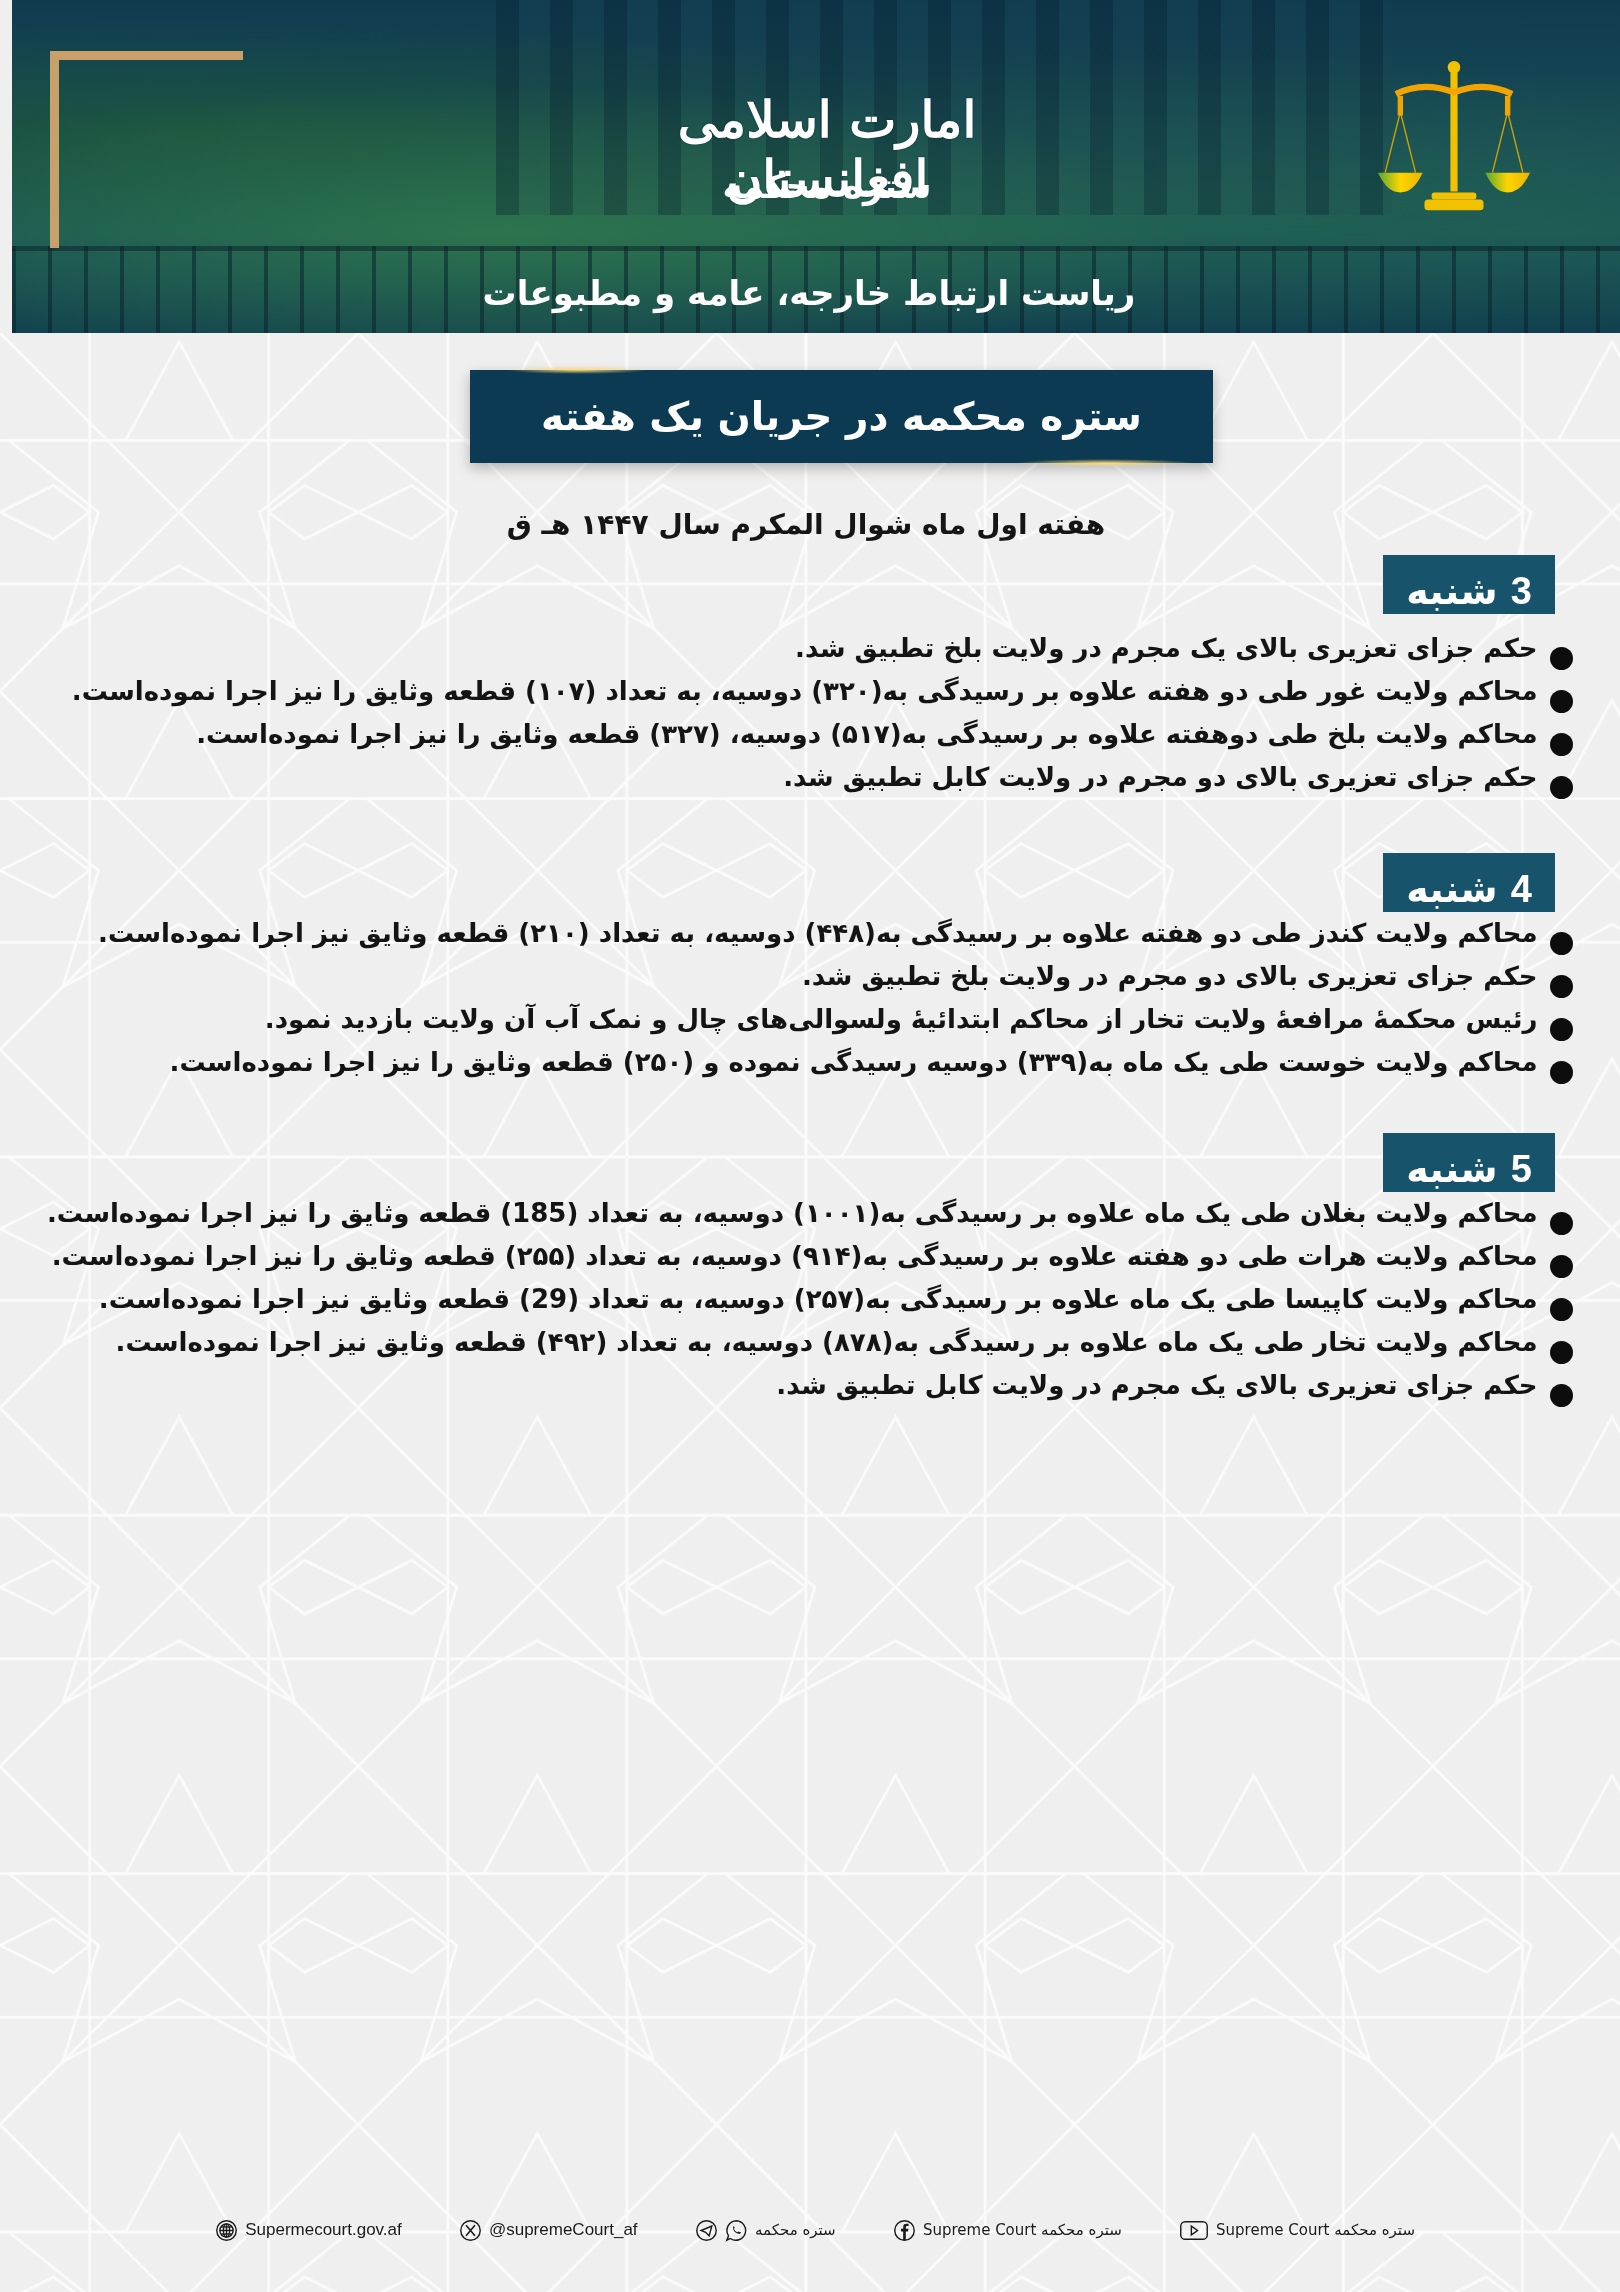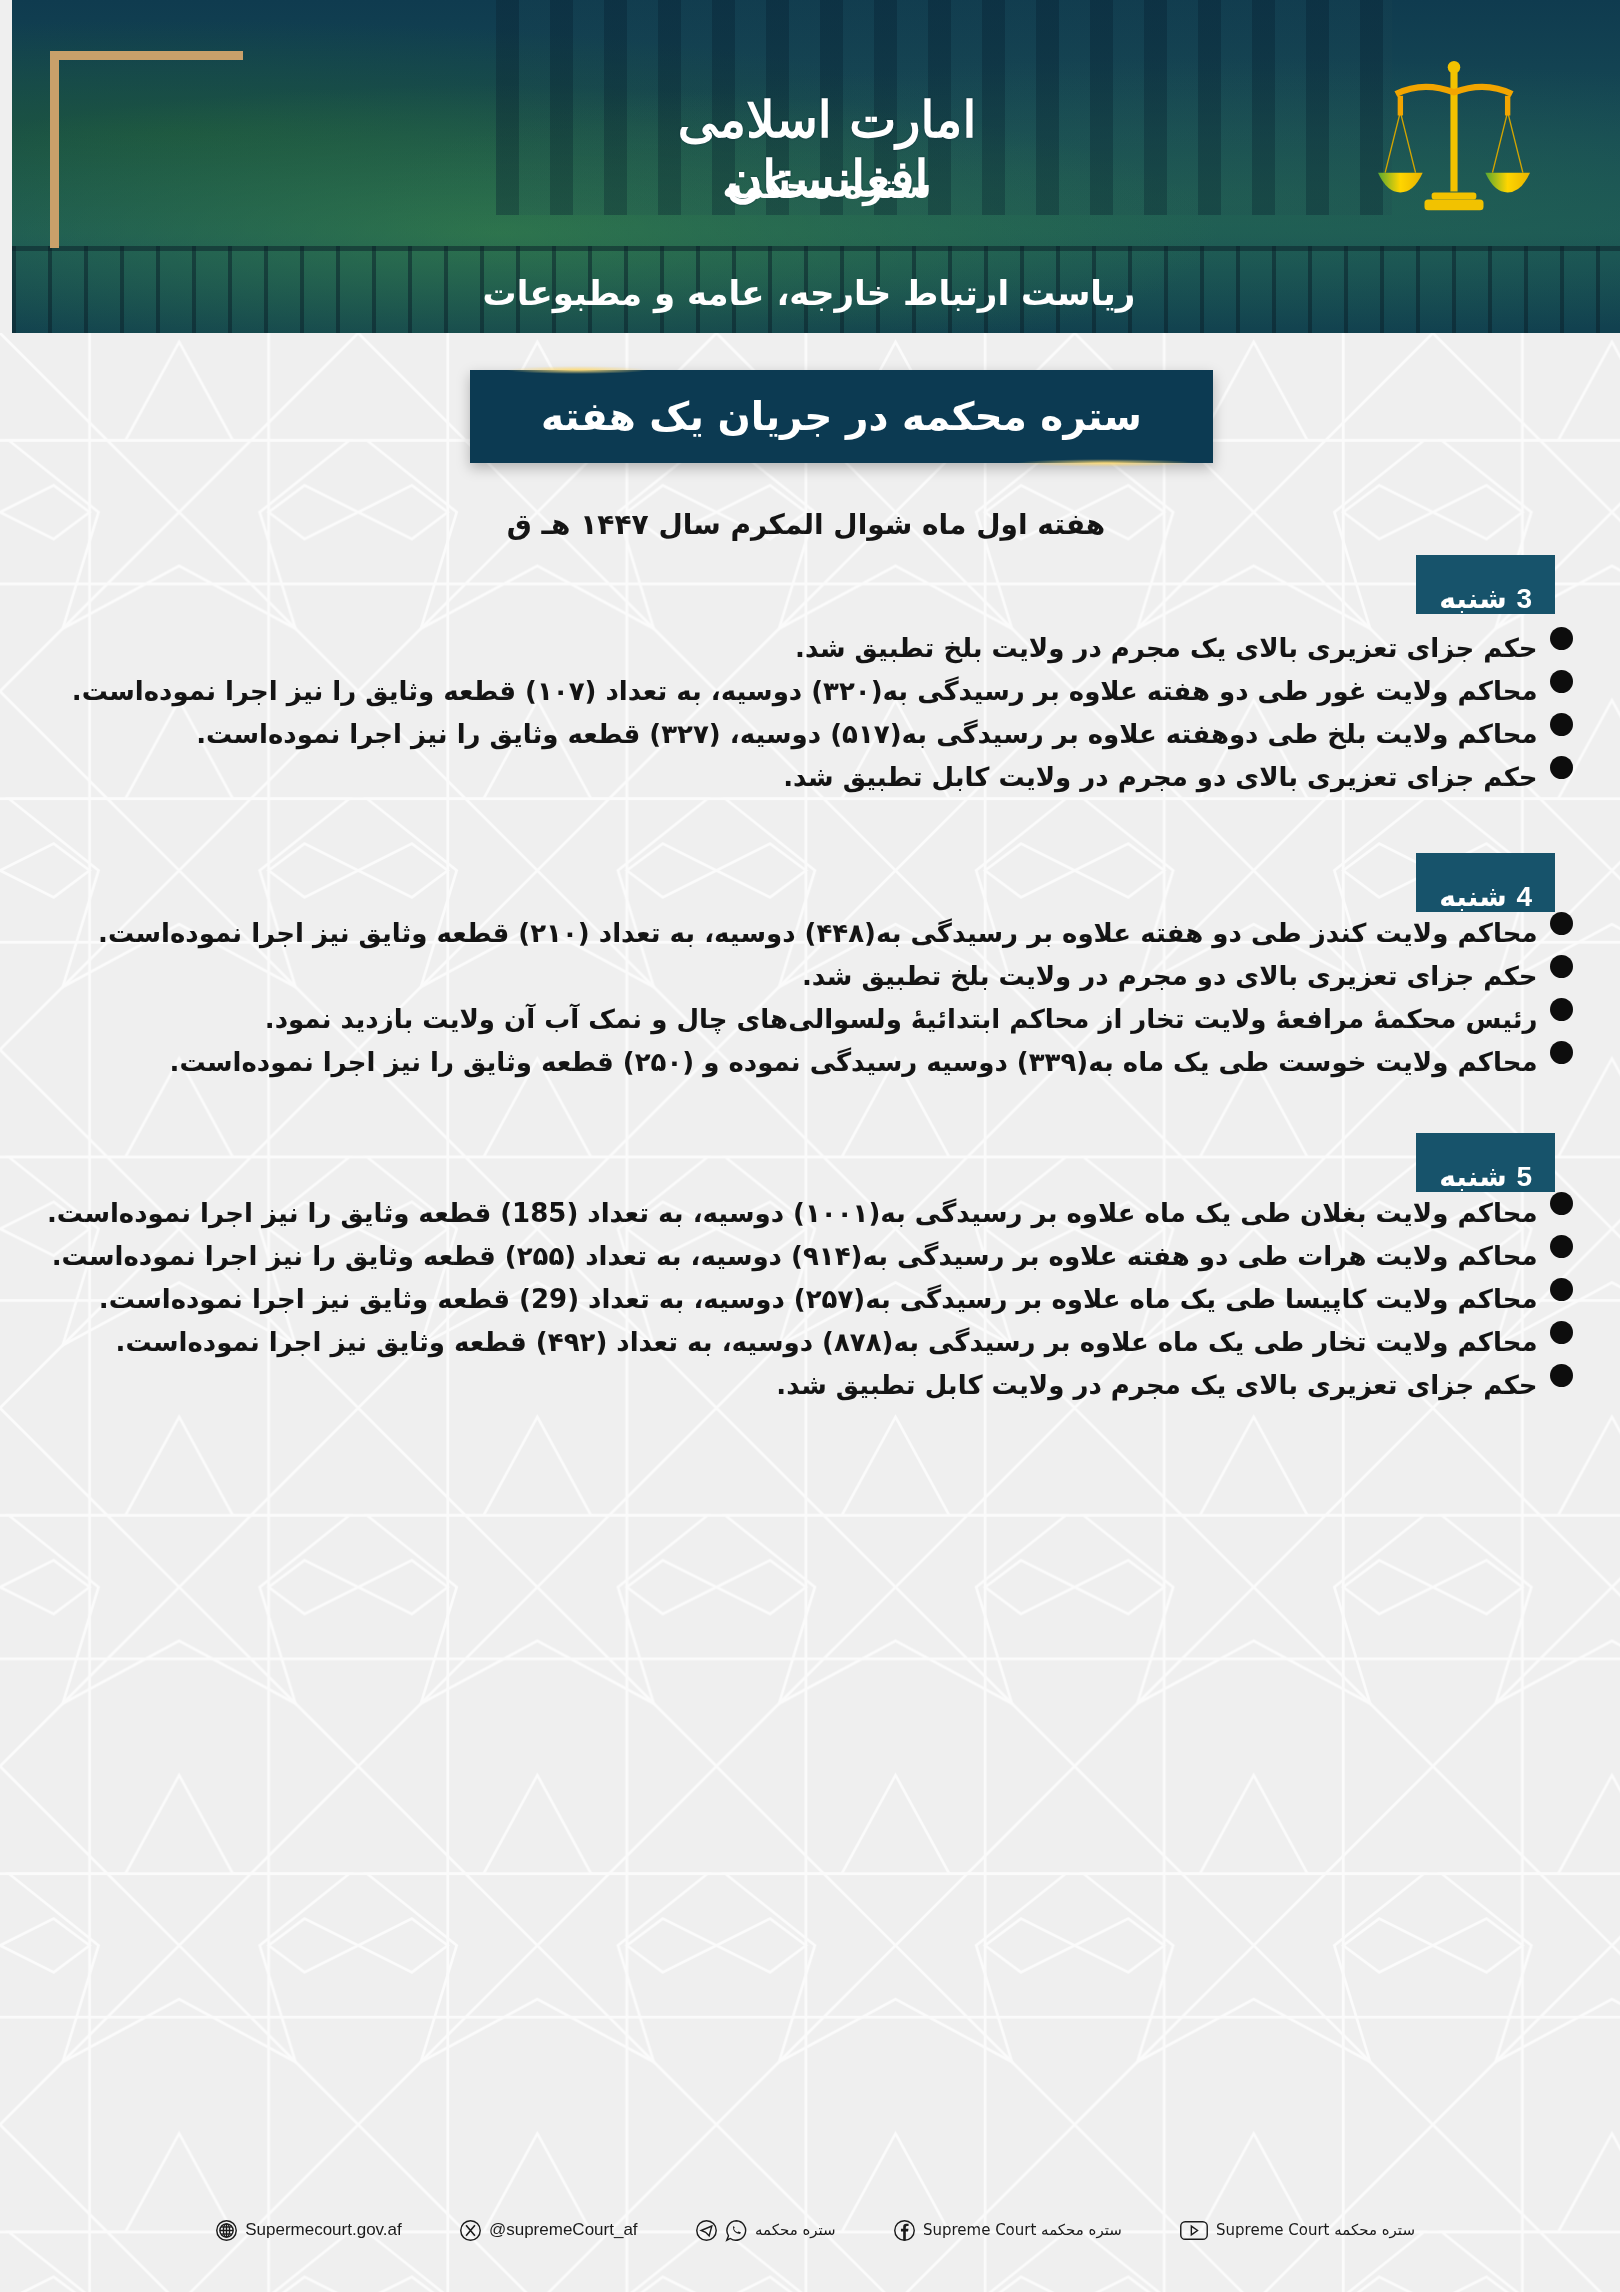--- a/index.html
+++ b/index.html
@@ -72,27 +72,27 @@
     background: radial-gradient(ellipse at center, rgba(255,220,120,0.95) 0%, rgba(255,190,60,0) 70%); }
   .subtitle {
     position: absolute; left: 403px; top: 508px; width: 806px; text-align: center;
     font-size: 28px; font-weight: bold; direction: rtl; color: #151515; z-index: 2;
   }
 
   
   .day { position: absolute; right: 47px; width: 1469px; z-index: 2; direction: rtl; }
   .day-badge {
     display: inline-block; background: #17536b; color: #fff;
-    font-size: 28px; font-weight: bold; padding: 21px 23px; height: 59px; line-height: 45px;
+    font-size: 38px; font-weight: bold; padding: 14px 23px; height: 59px; line-height: 45px;
     margin-right: 18px;
   }
   .day-badge .num { font-family: "Liberation Sans", sans-serif; }
   .items { list-style: none; margin-top: 12.5px; }
   .item {
-    display: flex; align-items: flex-start; direction: rtl;
+    display: flex; align-items: flex-end; direction: rtl;
     font-size: 26px; font-weight: bold; line-height: 43px; height: 43px; color: #141414;
     white-space: nowrap;
   }
   .bullet { width: 23px; height: 23px; border-radius: 50%; background: #0d0d0d; margin-left: 12.5px; flex: 0 0 23px; }
 
   
   .footer {
     position: absolute; left: 215px; top: 2212px; width: 1200px; height: 36px;
     display: flex; align-items: center; justify-content: space-between;
     direction: ltr; z-index: 2;

